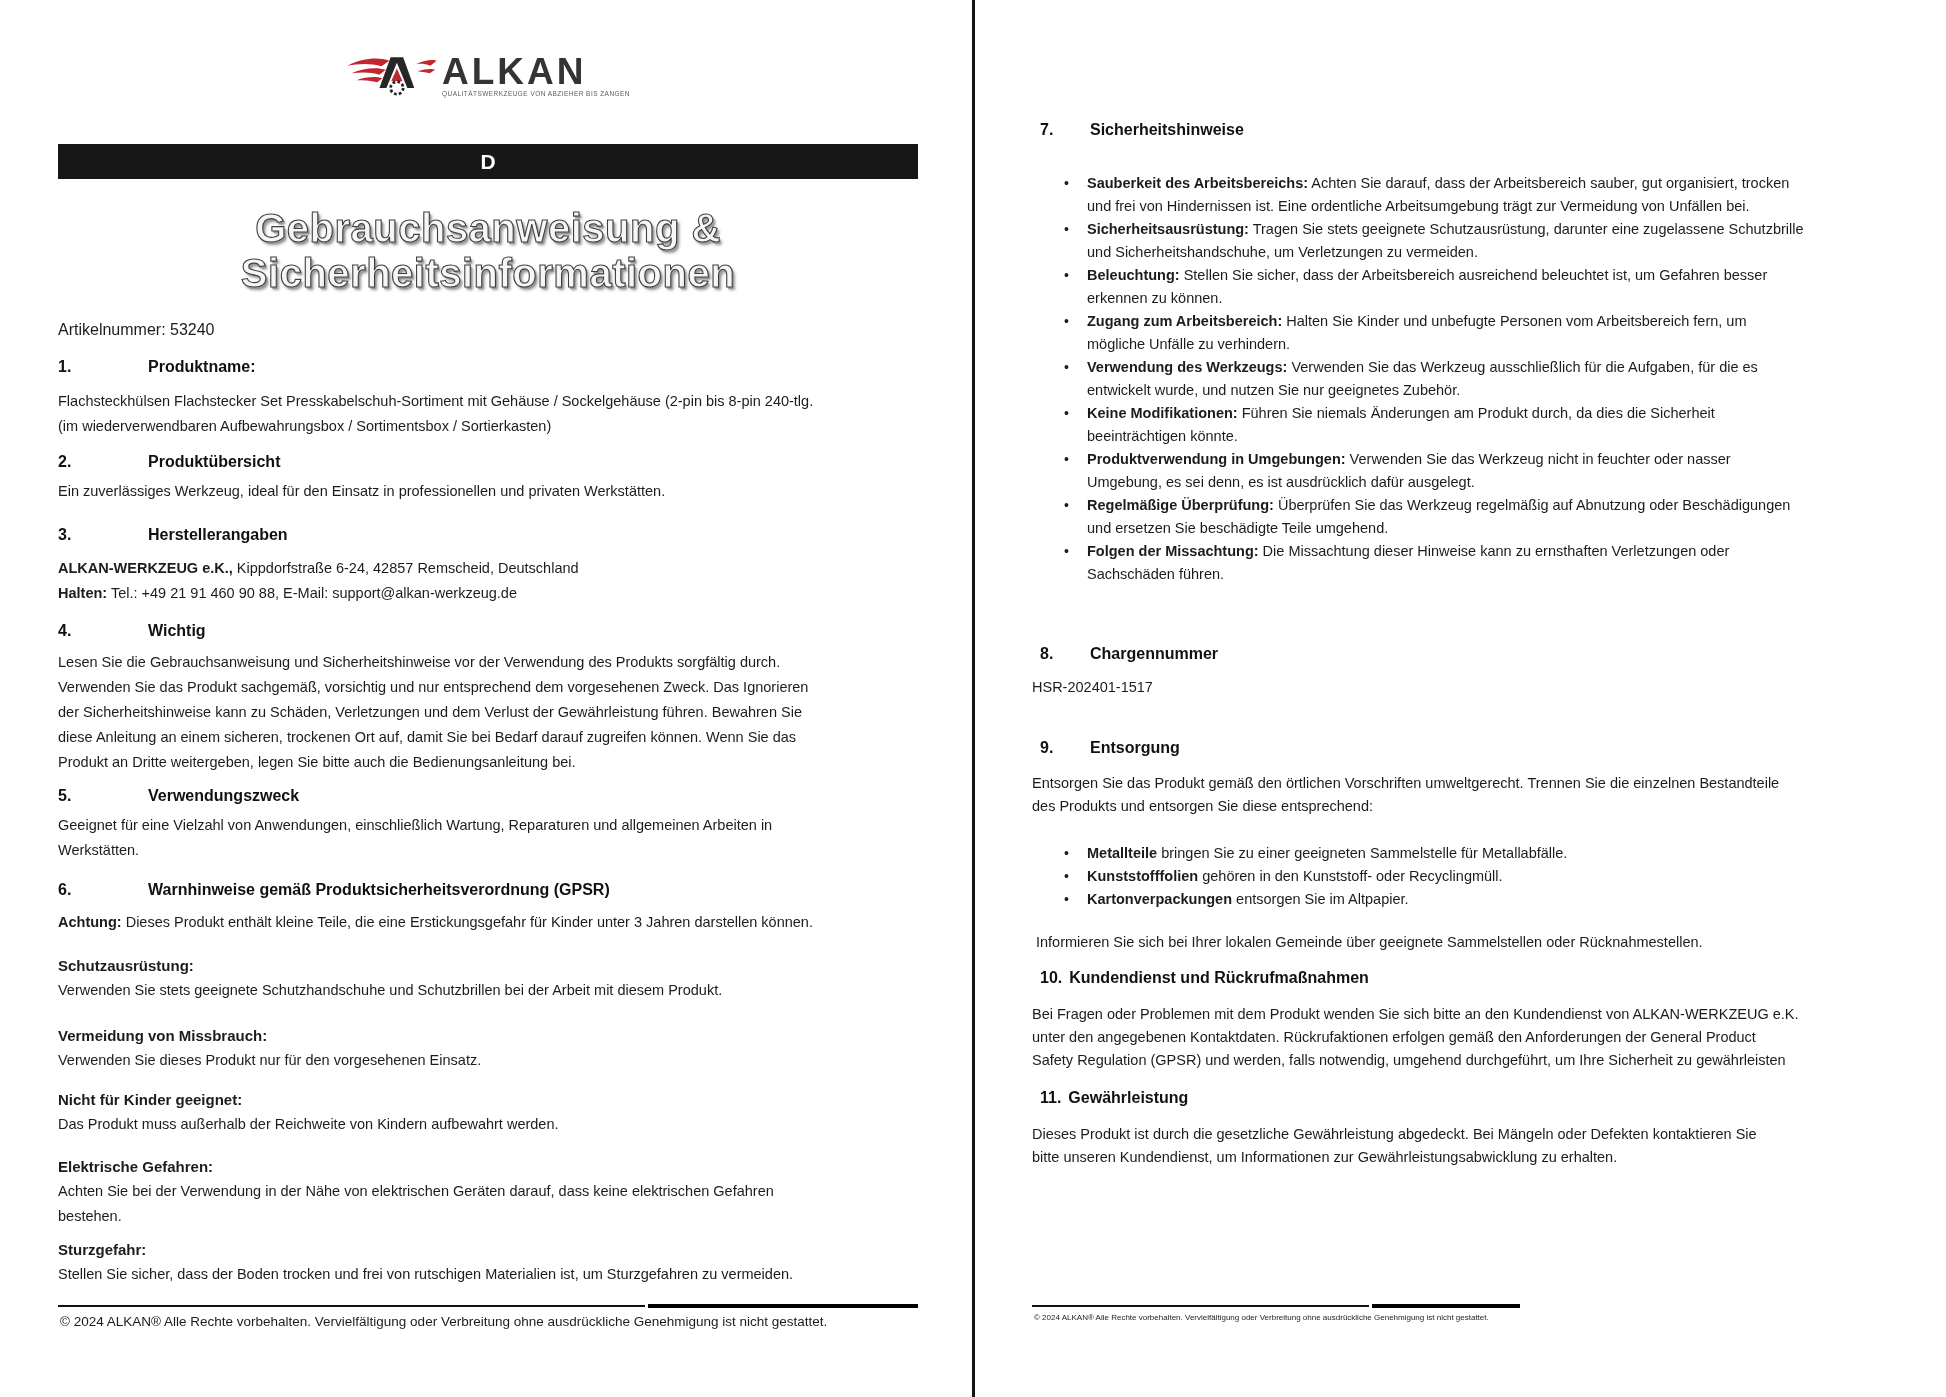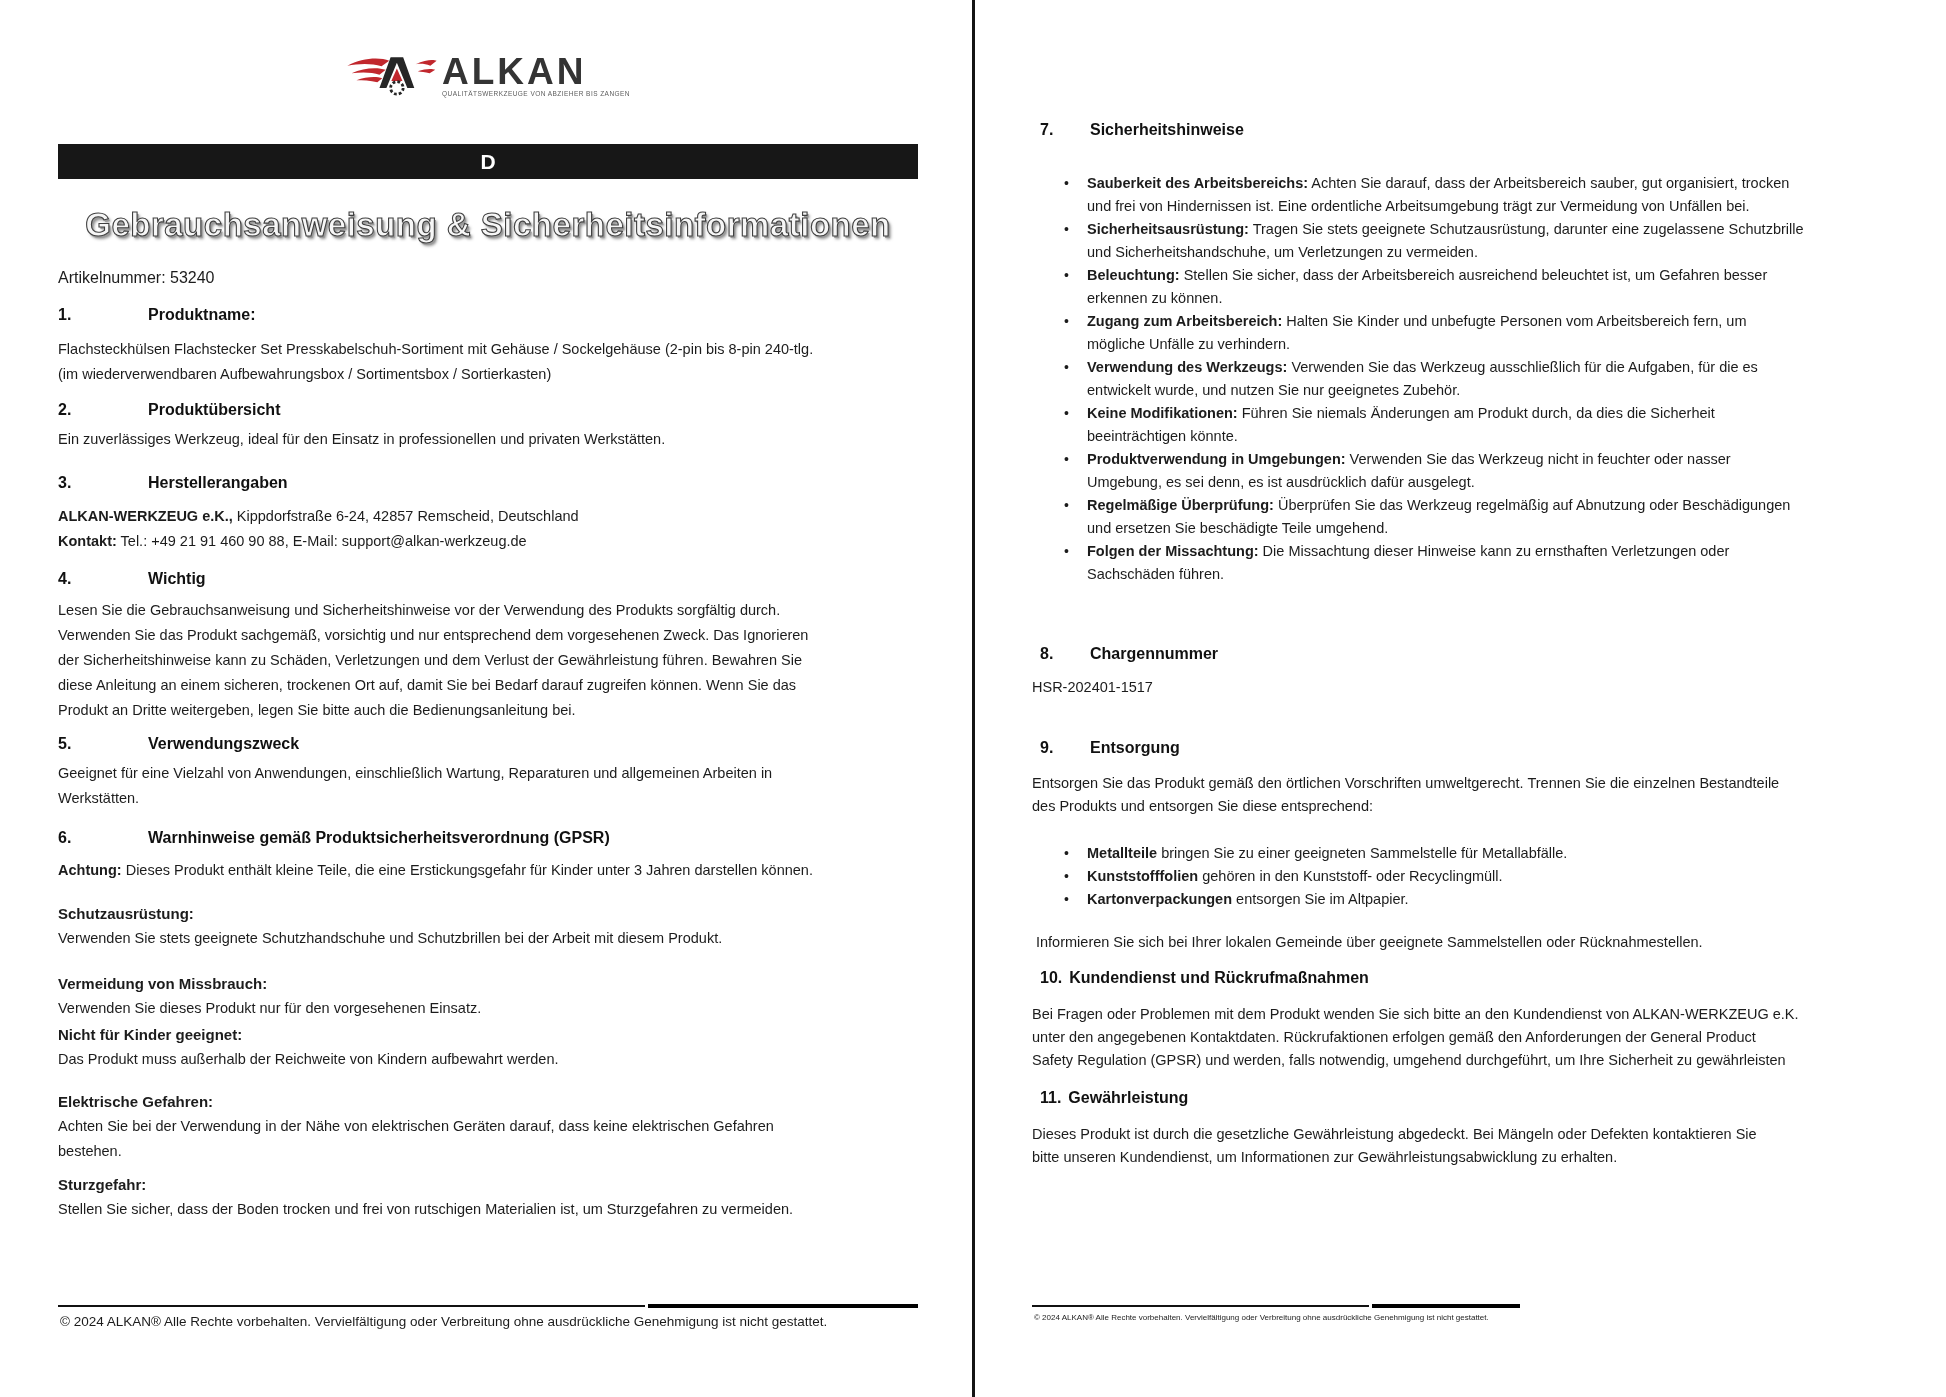--- a/index.html
+++ b/index.html
@@ -14,21 +14,21 @@
   .logo-row{margin-top:52px;height:48px;display:flex;justify-content:center;align-items:center;gap:4px;}
   .brand-col{display:flex;flex-direction:column;align-items:flex-start;}
   .brand{font-size:37px;font-weight:800;color:#343434;letter-spacing:3px;line-height:33px;}
   .tagline{font-size:6.5px;color:#5c5c5c;letter-spacing:0.45px;margin-top:2px;white-space:nowrap;}
 
   
   .lang-bar{margin-top:44px;height:35px;background:#171717;display:flex;align-items:center;justify-content:center;}
   .lang-bar span{color:#fff;font-weight:bold;font-size:21px;line-height:1;}
 
   
-  .doc-title{margin:27px 0 0 0;text-align:center;font-size:33px;font-weight:600;letter-spacing:0.5px;
+  .doc-title{margin:27px 0 0 0;text-align:center;font-size:40px;font-weight:600;letter-spacing:0.5px;
     color:#f6f6f6;-webkit-text-stroke:1.1px #3f3f3f;
     text-shadow:1.5px 1.5px 0 #9a9a9a, 2.5px 2.5px 3px rgba(50,50,50,0.55);}
 
   .article{margin:20px 0 0 0;font-size:16px;line-height:24px;}
 
   .sec-head{margin:0;font-size:16px;font-weight:bold;line-height:24px;color:#111;}
   .num{display:inline-block;width:90px;}
   .page-right .num{width:50px;}
   .page-right .num-wide{width:auto;margin-right:7px;}
 
@@ -90,21 +90,21 @@
 
     <h2 class="sec-head" style="margin-top:13px"><span class="num">1.</span><span>Produktname:</span></h2>
     <p class="body-text" style="margin-top:10px">Flachsteckhülsen Flachstecker Set Presskabelschuh-Sortiment mit Gehäuse / Sockelgehäuse (2-pin bis 8-pin 240-tlg.
 (im wiederverwendbaren Aufbewahrungsbox / Sortimentsbox / Sortierkasten)</p>
 
     <h2 class="sec-head" style="margin-top:11px"><span class="num">2.</span><span>Produktübersicht</span></h2>
     <p class="body-text" style="margin-top:5px">Ein zuverlässiges Werkzeug, ideal für den Einsatz in professionellen und privaten Werkstätten.</p>
 
     <h2 class="sec-head" style="margin-top:19px"><span class="num">3.</span><span>Herstellerangaben</span></h2>
     <p class="body-text" style="margin-top:9px"><b>ALKAN-WERKZEUG e.K.,</b><span> Kippdorfstraße 6-24, 42857 Remscheid, Deutschland</span></p>
-    <p class="body-text"><b>Kontakt:</b><span> Tel.: +49 21 91 460 90 88, E-Mail: support@alkan-werkzeug.de</span></p>
+    <p class="body-text"><b>Halten:</b><span> Tel.: +49 21 91 460 90 88, E-Mail: support@alkan-werkzeug.de</span></p>
 
     <h2 class="sec-head" style="margin-top:13px"><span class="num">4.</span><span>Wichtig</span></h2>
     <p class="body-text" style="margin-top:7px">Lesen Sie die Gebrauchsanweisung und Sicherheitshinweise vor der Verwendung des Produkts sorgfältig durch.
 Verwenden Sie das Produkt sachgemäß, vorsichtig und nur entsprechend dem vorgesehenen Zweck. Das Ignorieren
 der Sicherheitshinweise kann zu Schäden, Verletzungen und dem Verlust der Gewährleistung führen. Bewahren Sie
 diese Anleitung an einem sicheren, trockenen Ort auf, damit Sie bei Bedarf darauf zugreifen können. Wenn Sie das
 Produkt an Dritte weitergeben, legen Sie bitte auch die Bedienungsanleitung bei.</p>
 
     <h2 class="sec-head" style="margin-top:9px"><span class="num">5.</span><span>Verwendungszweck</span></h2>
     <p class="body-text" style="margin-top:5px">Geeignet für eine Vielzahl von Anwendungen, einschließlich Wartung, Reparaturen und allgemeinen Arbeiten in
@@ -112,21 +112,21 @@
 
     <h2 class="sec-head" style="margin-top:15px"><span class="num">6.</span><span>Warnhinweise gemäß Produktsicherheitsverordnung (GPSR)</span></h2>
     <p class="body-text" style="margin-top:8px"><b>Achtung:</b><span> Dieses Produkt enthält kleine Teile, die eine Erstickungsgefahr für Kinder unter 3 Jahren darstellen können.</span></p>
 
     <p class="subhead" style="margin-top:18px">Schutzausrüstung:</p>
     <p class="body-text">Verwenden Sie stets geeignete Schutzhandschuhe und Schutzbrillen bei der Arbeit mit diesem Produkt.</p>
 
     <p class="subhead" style="margin-top:20px">Vermeidung von Missbrauch:</p>
     <p class="body-text">Verwenden Sie dieses Produkt nur für den vorgesehenen Einsatz.</p>
 
-    <p class="subhead" style="margin-top:1px">Nicht für Kinder geeignet:</p>
+    <p class="subhead" style="margin-top:14px">Nicht für Kinder geeignet:</p>
     <p class="body-text">Das Produkt muss außerhalb der Reichweite von Kindern aufbewahrt werden.</p>
 
     <p class="subhead" style="margin-top:17px">Elektrische Gefahren:</p>
     <p class="body-text">Achten Sie bei der Verwendung in der Nähe von elektrischen Geräten darauf, dass keine elektrischen Gefahren
 bestehen.</p>
 
     <p class="subhead" style="margin-top:8px">Sturzgefahr:</p>
     <p class="body-text">Stellen Sie sicher, dass der Boden trocken und frei von rutschigen Materialien ist, um Sturzgefahren zu vermeiden.</p>
 
     <div class="footer footer-left">

